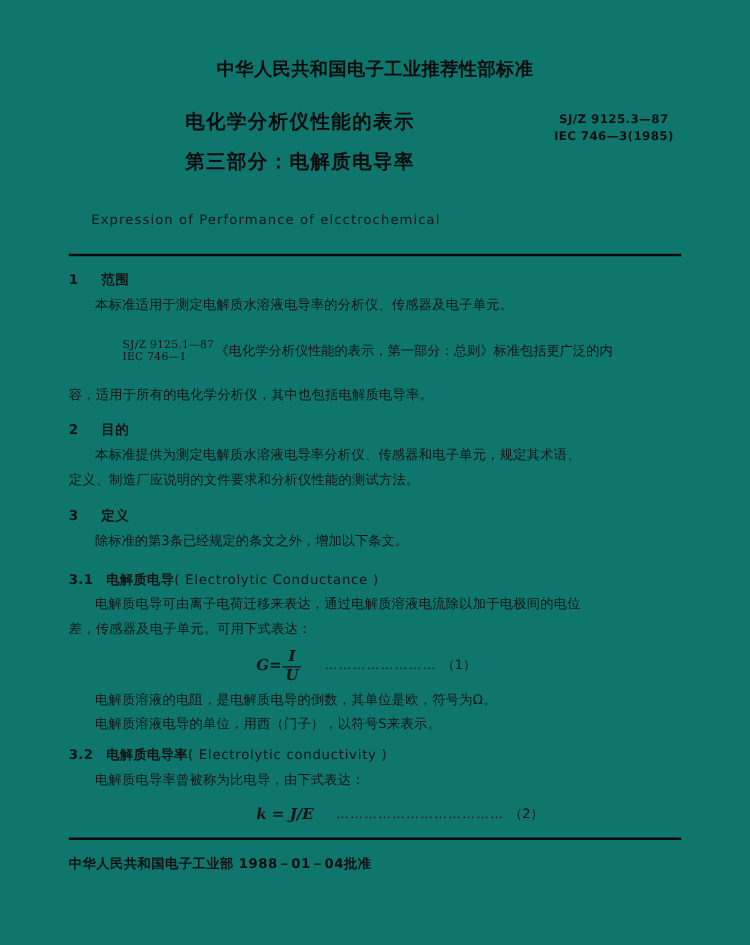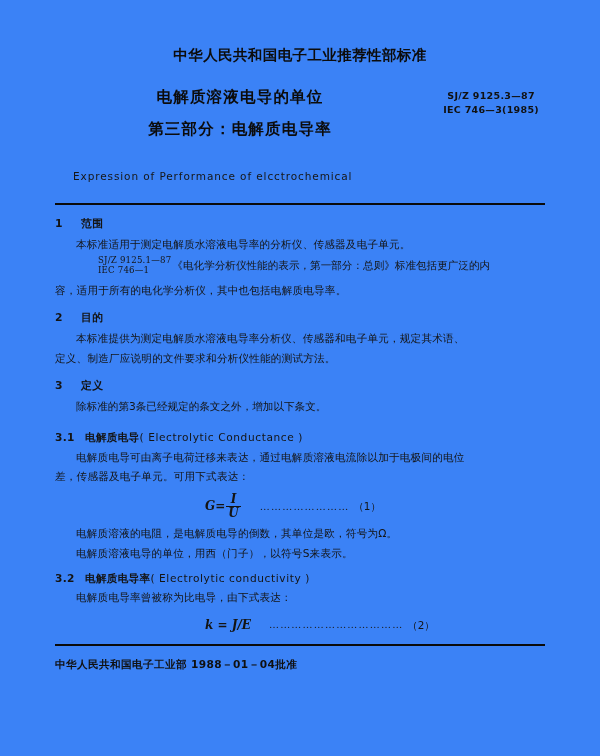--- a/index.html
+++ b/index.html
@@ -4,21 +4,21 @@
 <style>
   html, body {
     margin: 0;
     padding: 0;
     background: #ffffff;
   }
   .page {
     position: relative;
     width: 600px;
     height: 756px;
-    background: #3b82f6;
+    background: #0f766e;
     overflow: hidden;
     font-family: "DejaVu Sans", "Liberation Sans", sans-serif;
     color: #111111;
   }
   .sheet {
     position: absolute;
     left: 55px;
     top: 30px;
     width: 490px;
     height: 680px;
@@ -133,21 +133,21 @@
 
   
   .refstack {
     display: inline-block;
     vertical-align: -0.45em;
     font-family: "DejaVu Serif", "Liberation Serif", serif;
     font-size: 8.6px;
     line-height: 1.18;
     text-align: left;
     letter-spacing: 0.2px;
-    margin: 0 1px;
+    margin: 16px 1px;
   }
   .refstack span { display: block; white-space: nowrap; }
 
   .ref-inline-wrap {
     position: relative;
     display: block;
     text-indent: 21px;
     min-height: 26px;
   }
 
@@ -224,21 +224,21 @@
 </style>
 </head>
 <body>
 
 <div class="page">
   <div class="sheet">
 
     <div class="masthead">中华人民共和国电子工业推荐性部标准</div>
 
     <div class="title-block">
-      <div class="doc-title">电解质溶液电导的单位</div>
+      <div class="doc-title">电化学分析仪性能的表示</div>
       <div class="doc-subtitle">第三部分：电解质电导率</div>
       <div class="std-codes">
         <div>SJ/Z 9125.3—87</div>
         <div>IEC 746—3(1985)</div>
       </div>
     </div>
 
     <div class="en-title">
       <div>Expression of Performance of elcctrochemical</div>
     </div>

